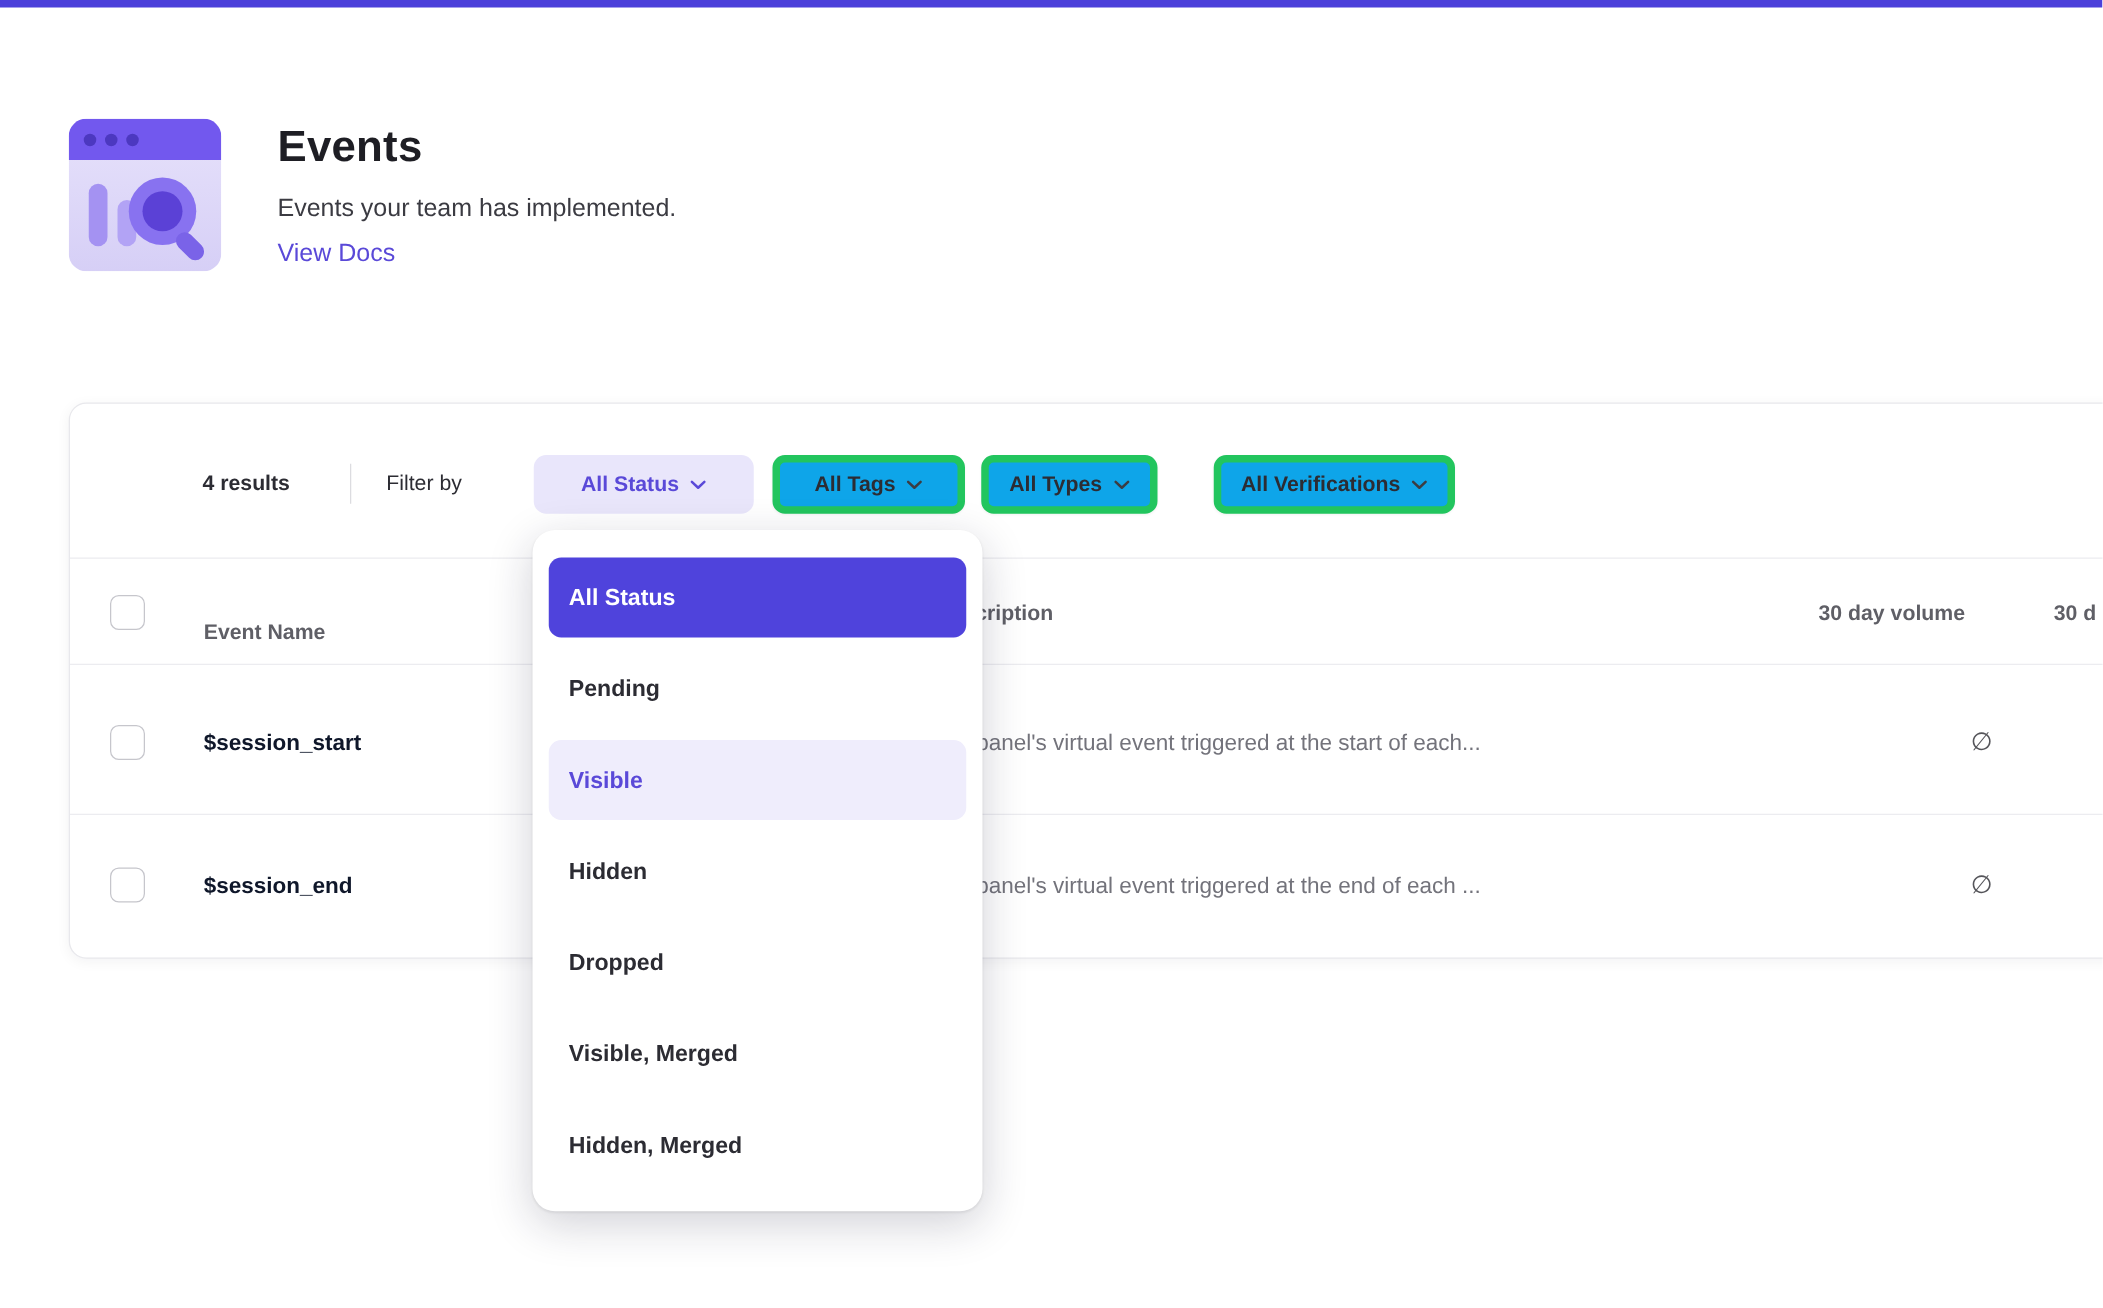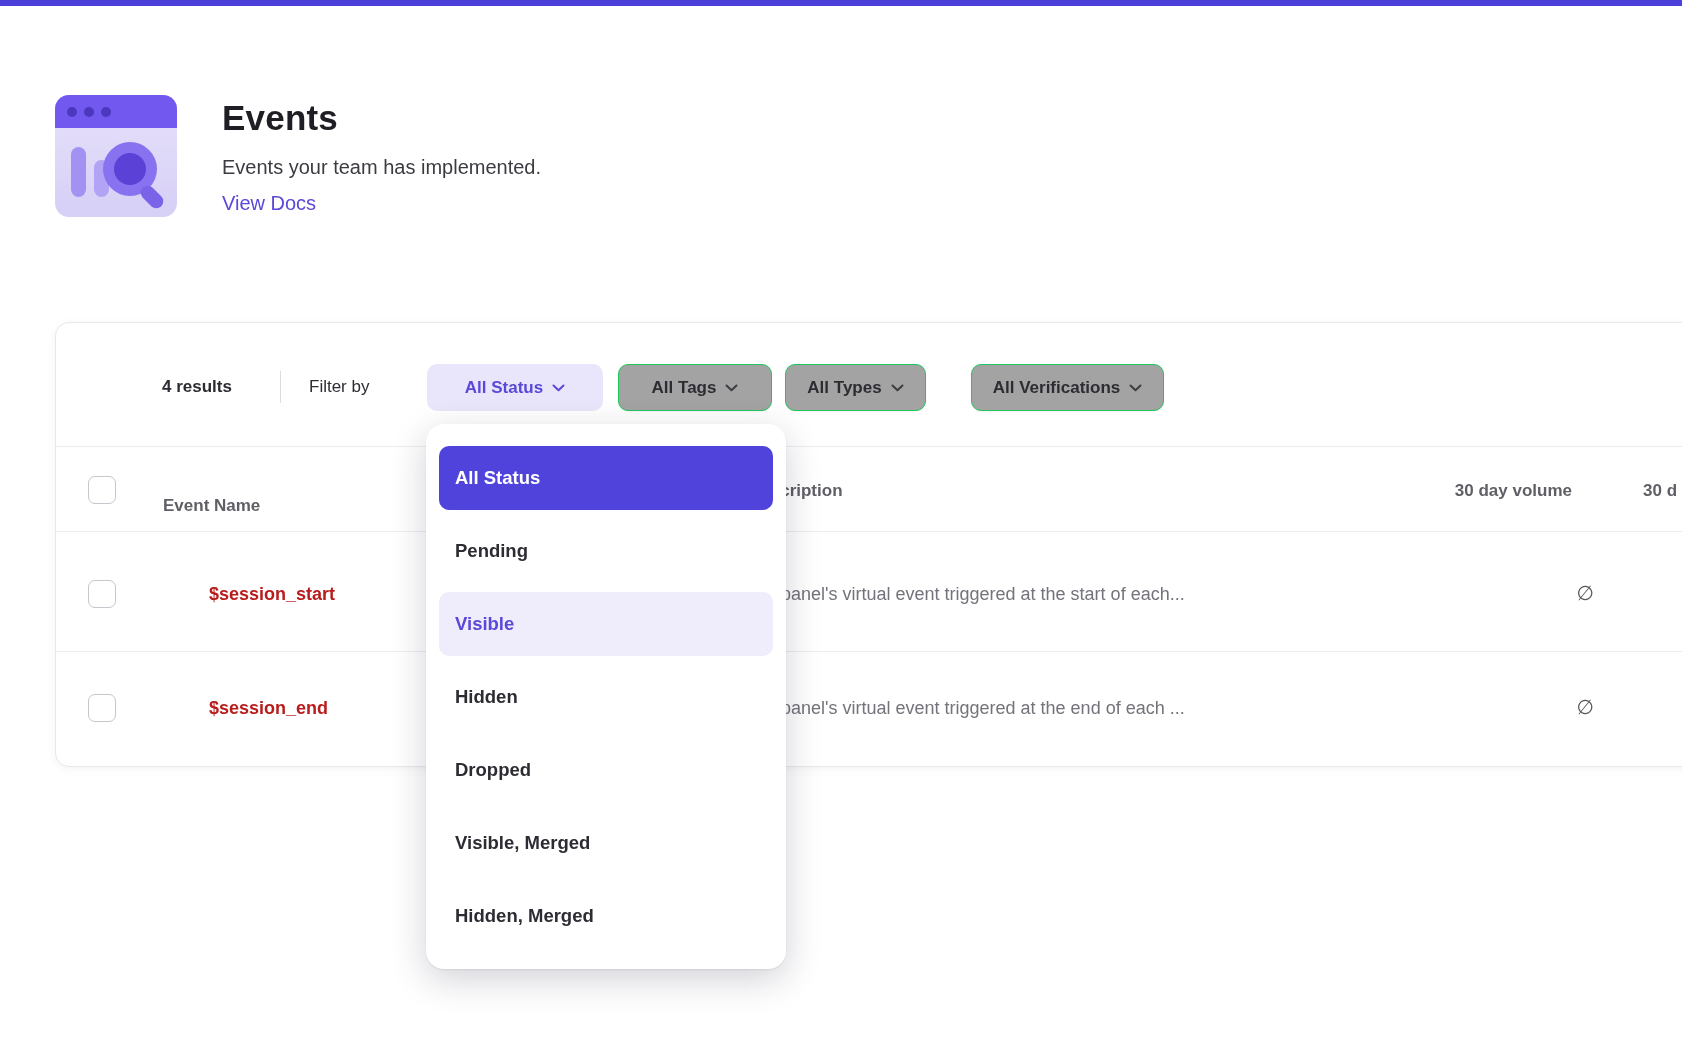--- a/index.html
+++ b/index.html
@@ -27,21 +27,21 @@
   }
   .card .inner{position:absolute;left:0;top:0;right:0;bottom:0;}
 
   
   .results-count{left:106px;top:54px;font-size:17px;font-weight:600;color:#2c2c33;}
   .vdivider{left:224px;top:48px;width:1px;height:32px;background:#dcdce0;}
   .filter-by{left:253px;top:54px;font-size:17px;font-weight:500;color:#2c2c33;}
   .chip{
     top:41px;height:47px;border-radius:10px;display:flex;align-items:center;
     justify-content:center;gap:9px;font-size:17px;font-weight:600;color:#2c2c33;
-    background:#a3a3a3;border:1px solid #22c55e;box-shadow:0 1px 2px rgba(0,0,0,.05);
+    background:#0ea5e9;border:6px solid #22c55e;box-shadow:0 1px 2px rgba(0,0,0,.05);
     box-sizing:border-box;cursor:pointer;
   }
   .chip.active{background:#e9e6fb;border:none;box-shadow:none;color:#5a49d8;}
   .chip-status{left:371px;width:176px;}
   .chip-tags{left:562px;width:154px;}
   .chip-types{left:729px;width:141px;}
   .chip-verif{left:915px;width:193px;}
   .chev{width:13px;height:8px;display:inline-block;}
   .chev svg{display:block;}
 
@@ -55,21 +55,21 @@
     background:#fff;box-sizing:border-box;cursor:pointer;
   }
   .cb-hdr{left:32px;top:153px;}
   .cb-r1{left:32px;top:257px;}
   .cb-r2{left:32px;top:371px;}
   .th{font-size:17px;font-weight:700;color:#5f5f66;}
   .th-event{left:107px;top:173px;}
   .th-desc{left:693px;top:158px;}
   .th-vol{left:1300px;top:158px;width:216px;text-align:right;}
   .th-clip{left:1587px;top:158px;white-space:nowrap;}
-  .cell-name{font-size:18px;font-weight:600;color:#b91c1c;margin-left:46px;}
+  .cell-name{font-size:18px;font-weight:600;color:#0f172a;}
   .name-r1{left:107px;top:261px;}
   .name-r2{left:107px;top:375px;}
   .cell-desc{font-size:18px;color:#73737b;white-space:nowrap;}
   .desc-r1{left:725px;top:261px;}
   .desc-r2{left:725px;top:375px;}
   .cell-vol{font-size:20px;color:#55555a;width:238px;text-align:right;}
   .vol-r1{left:1300px;top:258px;}
   .vol-r2{left:1300px;top:372px;}
 
   

